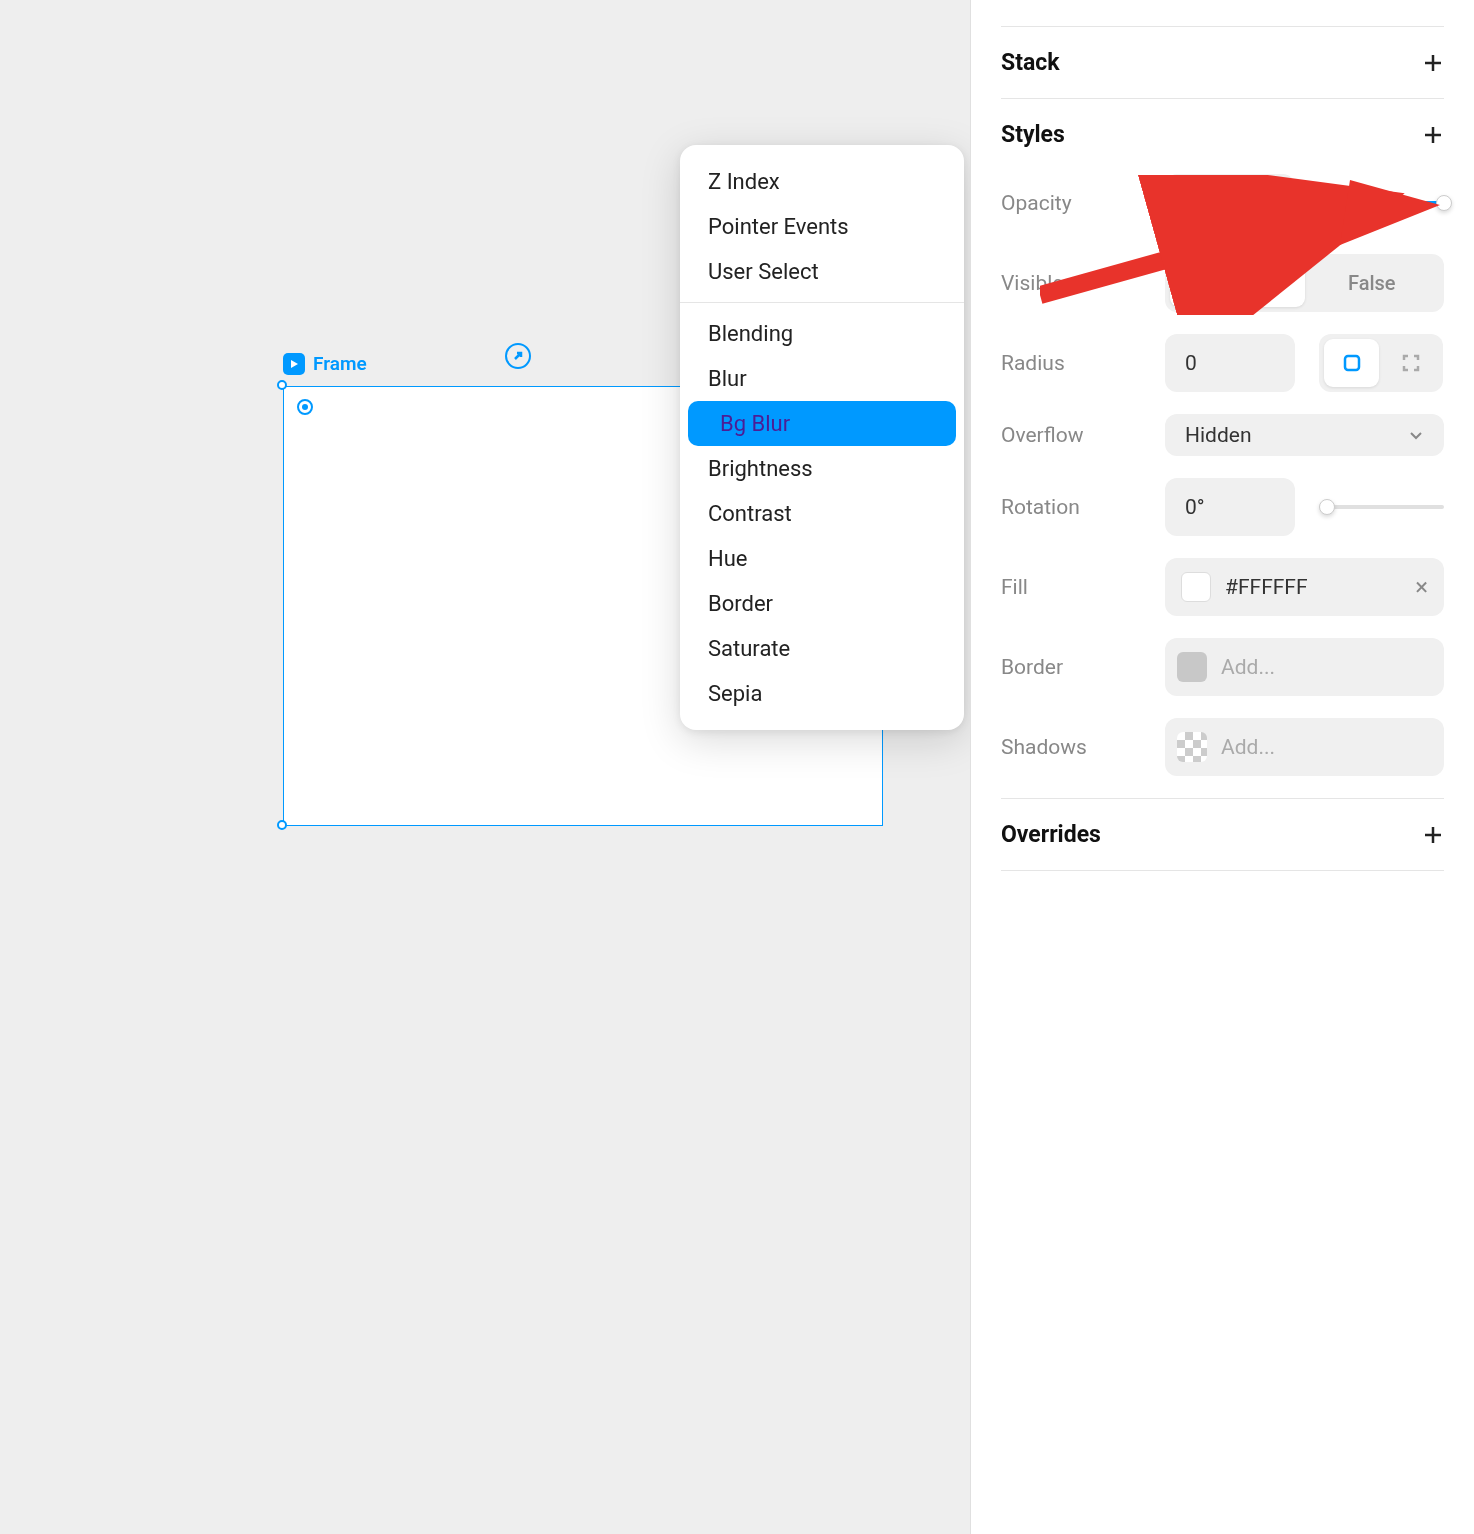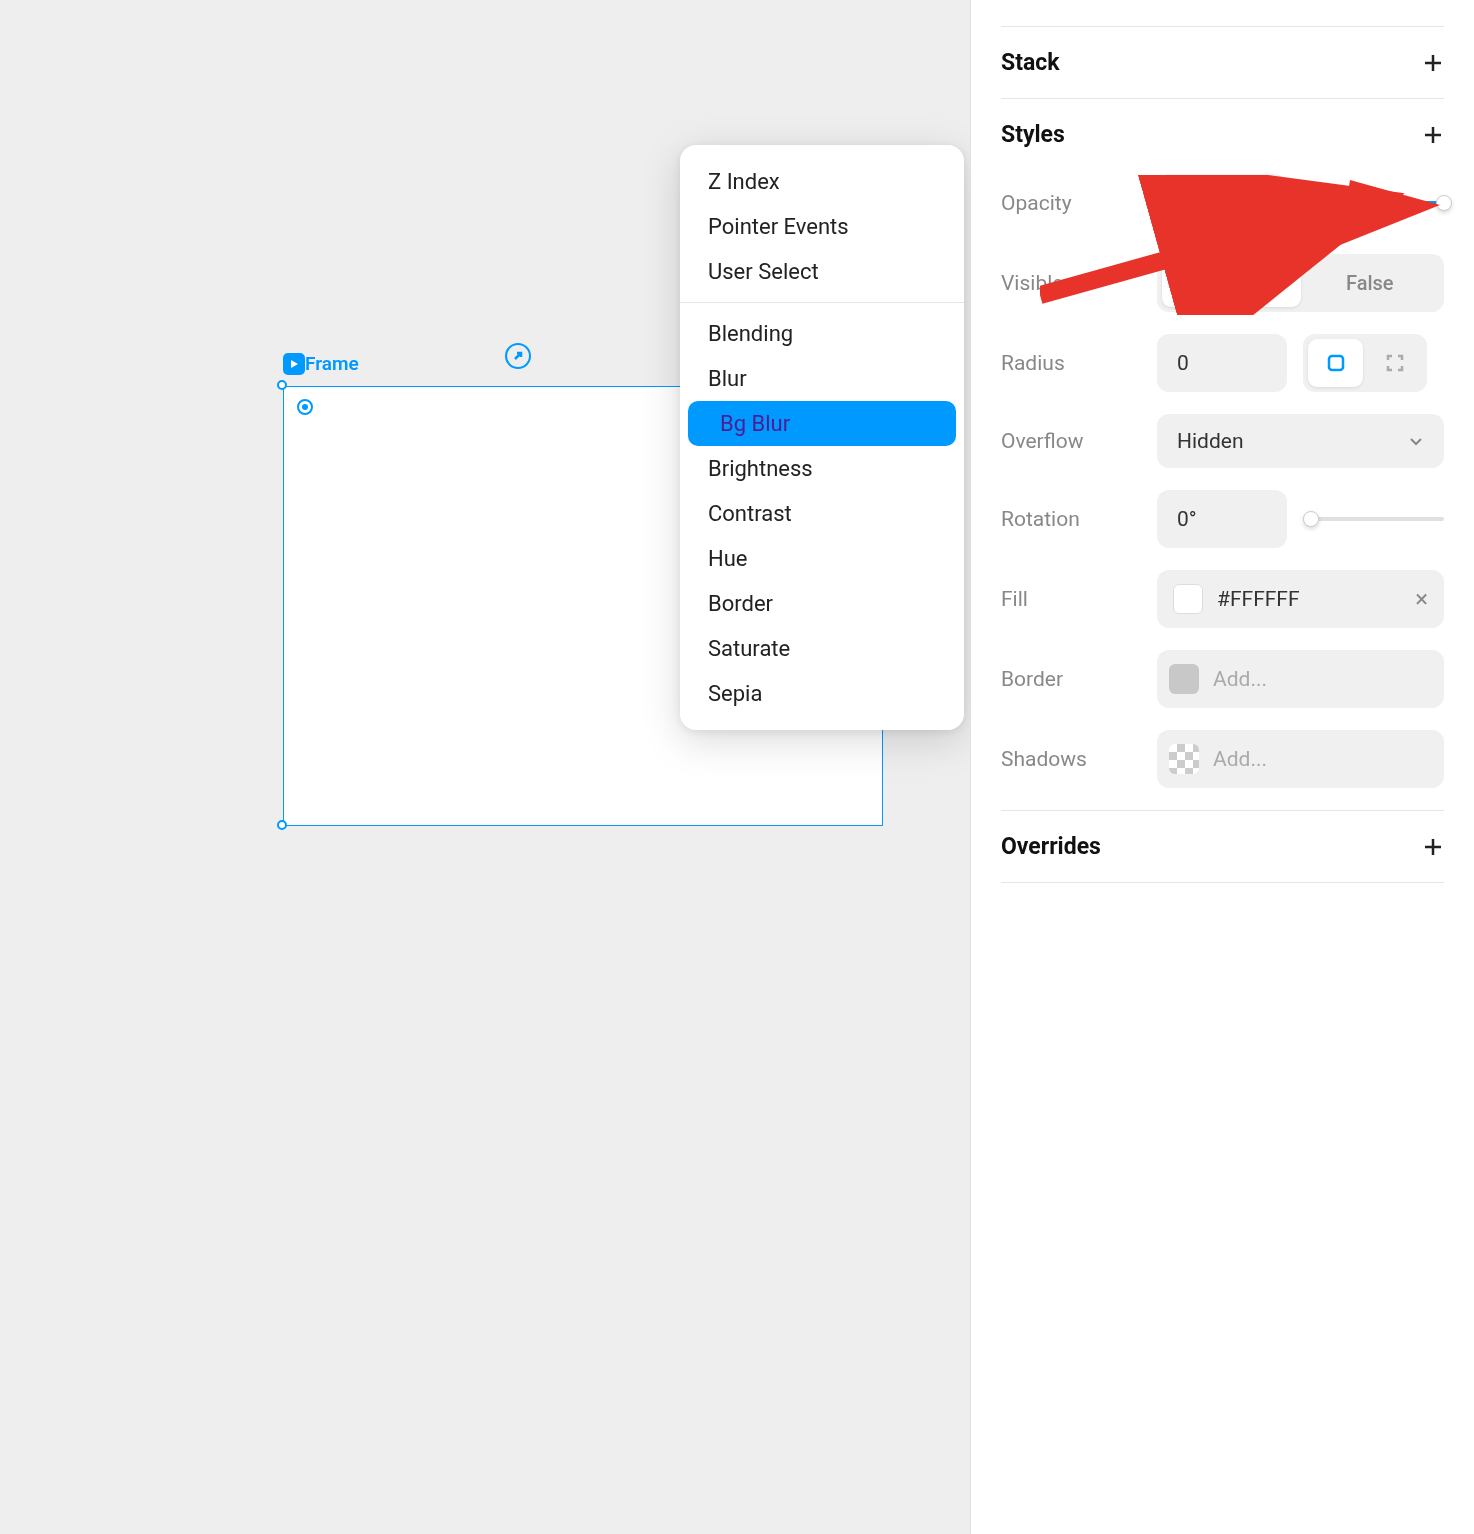--- a/index.html
+++ b/index.html
@@ -22,20 +22,21 @@
       background: #eeeeee;
     }
     
     
     .frame-label {
       position: absolute;
       left: 283px;
       top: 352px;
       display: flex;
       align-items: center;
+      gap: 8px;
     }
     .frame-label-icon {
       width: 22px;
       height: 22px;
       border-radius: 5px;
       background: #0099ff;
       display: flex;
       align-items: center;
       justify-content: center;
     }
@@ -168,21 +169,21 @@
       width: 22px;
       height: 22px;
       color: #222;
       stroke: #222;
     }
     
     .prop-row {
       display: flex;
       align-items: center;
       margin-bottom: 22px;
-      gap: 16px;
+      gap: 24px;
     }
     .prop-row:last-child { margin-bottom: 0; }
     .prop-label {
       width: 140px;
       font-size: 21px;
       color: #888;
       flex-shrink: 0;
     }
     
     .prop-input {
@@ -275,21 +276,21 @@
       justify-content: center;
     }
     .prop-radius-btn.active {
       background: white;
       box-shadow: 0 1px 3px rgba(0,0,0,0.1);
     }
     .prop-radius-btn svg { width: 22px; height: 22px; }
     
     .prop-select {
       flex: 1;
-      height: 54px;
+      height: 42px;
       background: #f0f0f0;
       border: none;
       border-radius: 12px;
       padding: 0 20px;
       font-size: 21px;
       color: #333;
       display: flex;
       align-items: center;
       justify-content: space-between;
       cursor: pointer;

